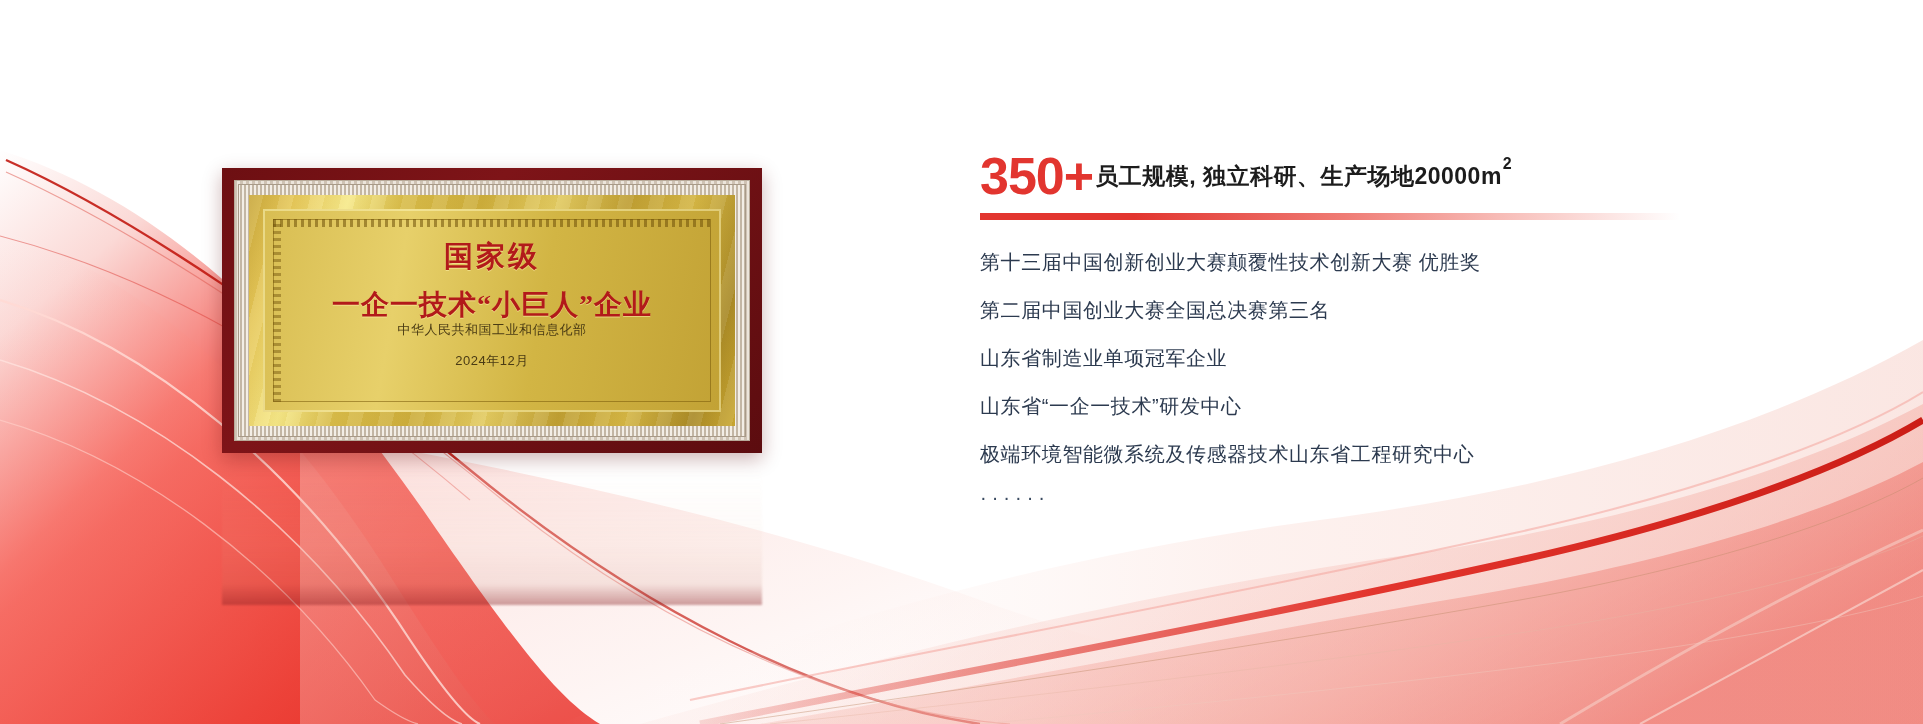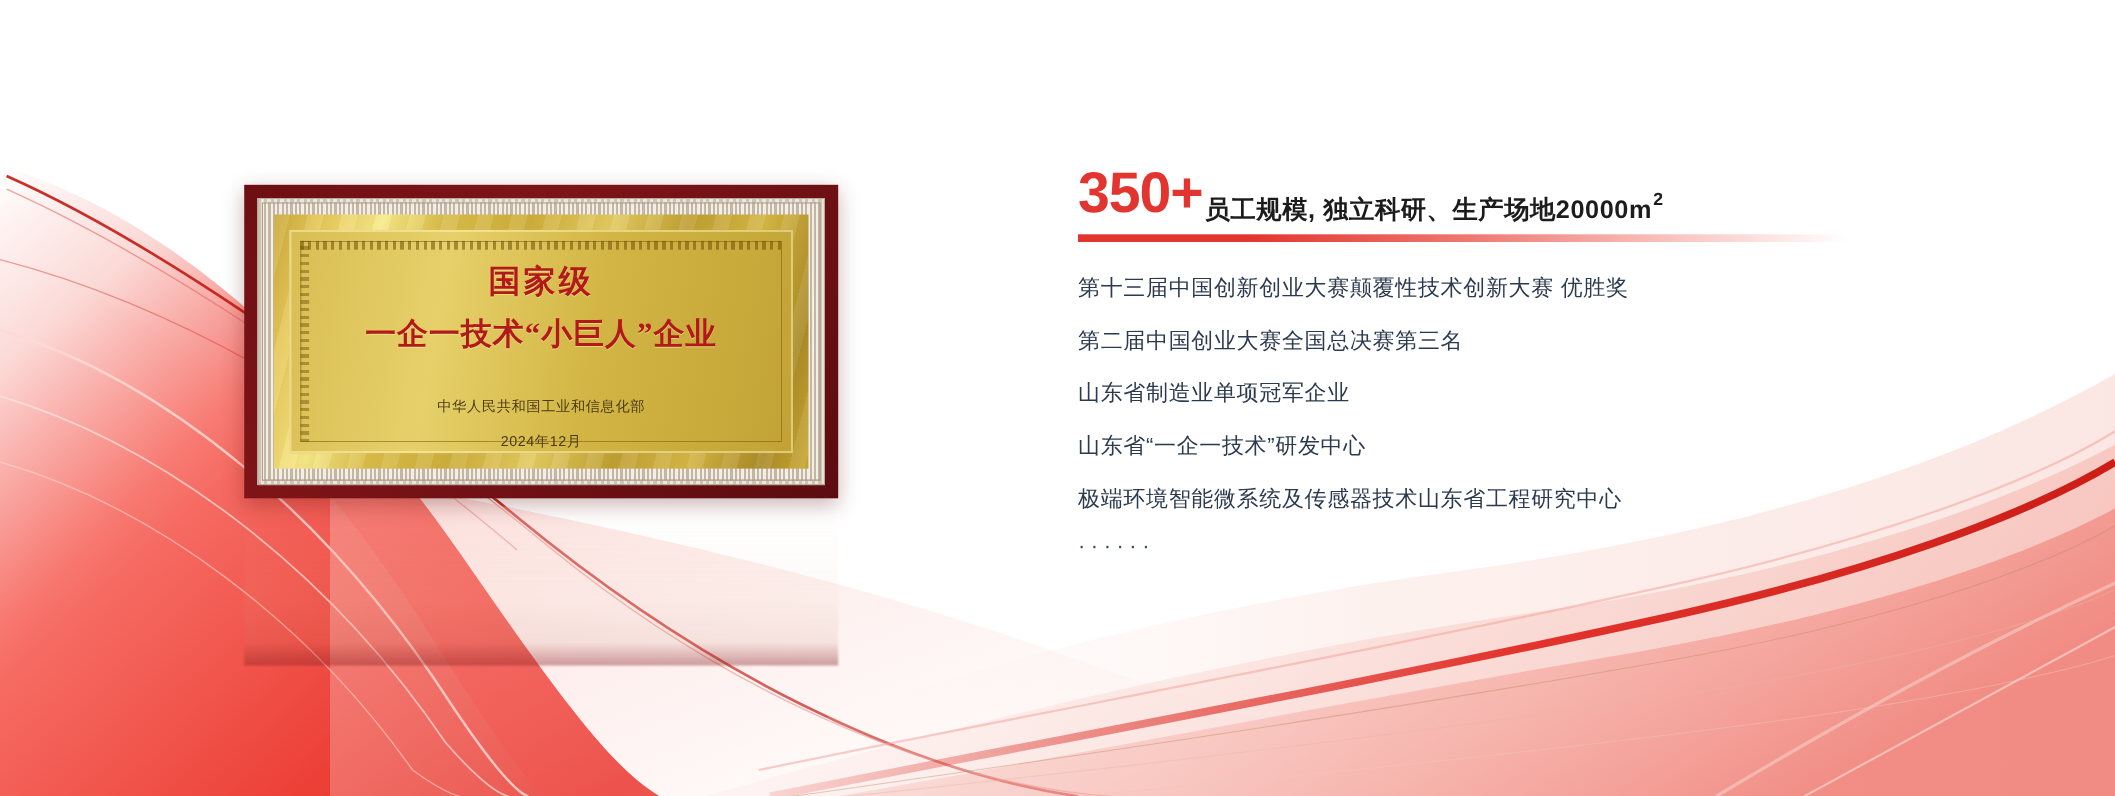--- a/index.html
+++ b/index.html
@@ -85,40 +85,40 @@
     text-shadow:0 1px 0 rgba(255,240,170,.55);
     line-height:1.1;
   }
   .plaque-title2{
     font-size:28px;font-weight:bold;color:#b21a1a;letter-spacing:1px;
     margin-top:17px;text-shadow:0 1px 0 rgba(255,240,170,.55);
     line-height:1.1;white-space:nowrap;
   }
   .plaque-issuer{
     font-family:Liberation Mono, monospace;
-    font-size:13px;color:#4a3b14;margin-top:40px;letter-spacing:.5px;
+    font-size:13px;color:#4a3b14;letter-spacing:.5px;
   }
   .plaque-date{
     font-family:"Liberation Sans","DejaVu Sans",sans-serif;
     font-size:13px;color:#4a3b14;margin-top:13px;letter-spacing:.5px;
   }
   
   #plaque-reflection{
     position:absolute;left:222px;top:455px;width:540px;height:150px;
     background:linear-gradient(180deg,#8a2224 0%, rgba(190,120,100,.30) 14%, rgba(230,190,160,.18) 40%, rgba(255,255,255,0) 92%);
     transform:scaleY(-1);
     opacity:.42;
     filter:blur(1px);
     pointer-events:none;
   }
 
   
   #content{position:absolute;left:980px;top:150px;width:900px;}
   #headline{
-    display:flex;align-items:flex-end;white-space:nowrap;
+    display:flex;align-items:center;white-space:nowrap;
     line-height:1;
   }
   #headline-number{
     font-size:52px;font-weight:bold;color:#e2352f;letter-spacing:-1px;
     font-family:"Liberation Sans","DejaVu Sans",sans-serif;
   }
   #headline-rest{
     font-size:23px;font-weight:bold;color:#1c1c1c;letter-spacing:.5px;
     margin-left:2px;
   }

